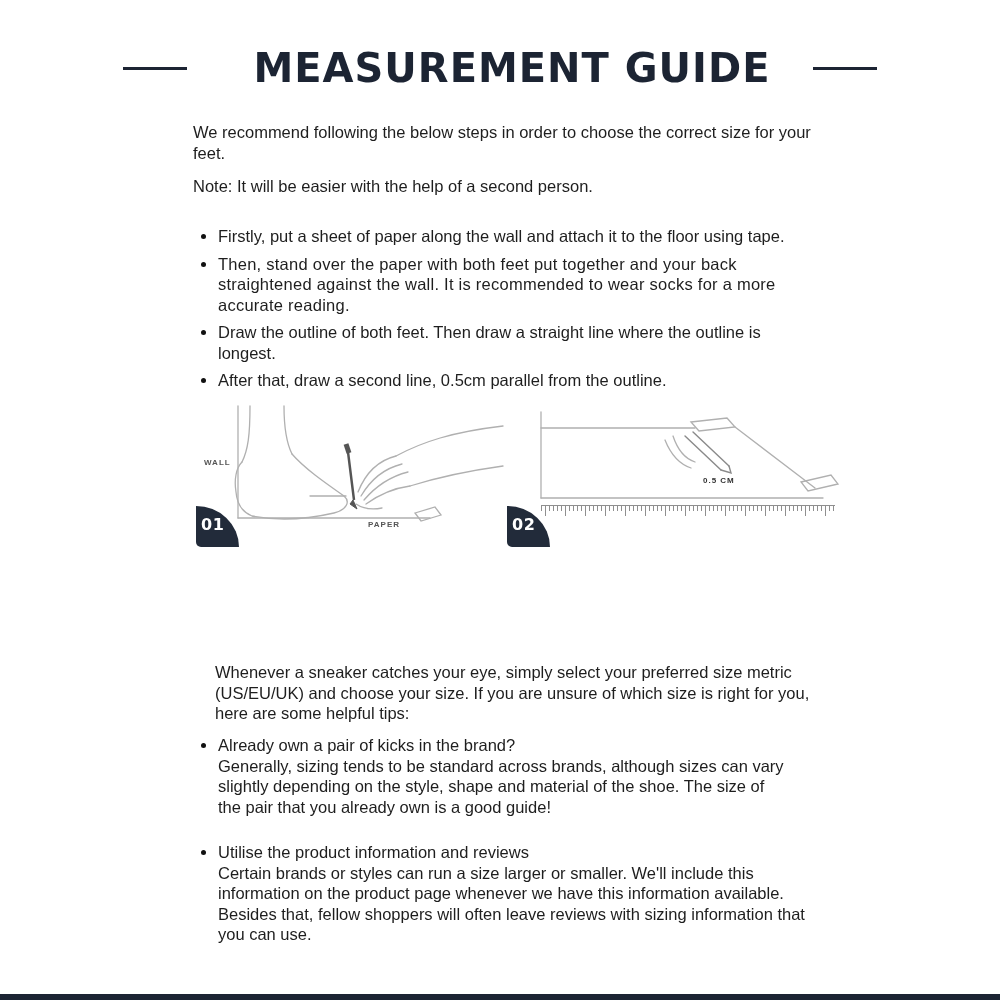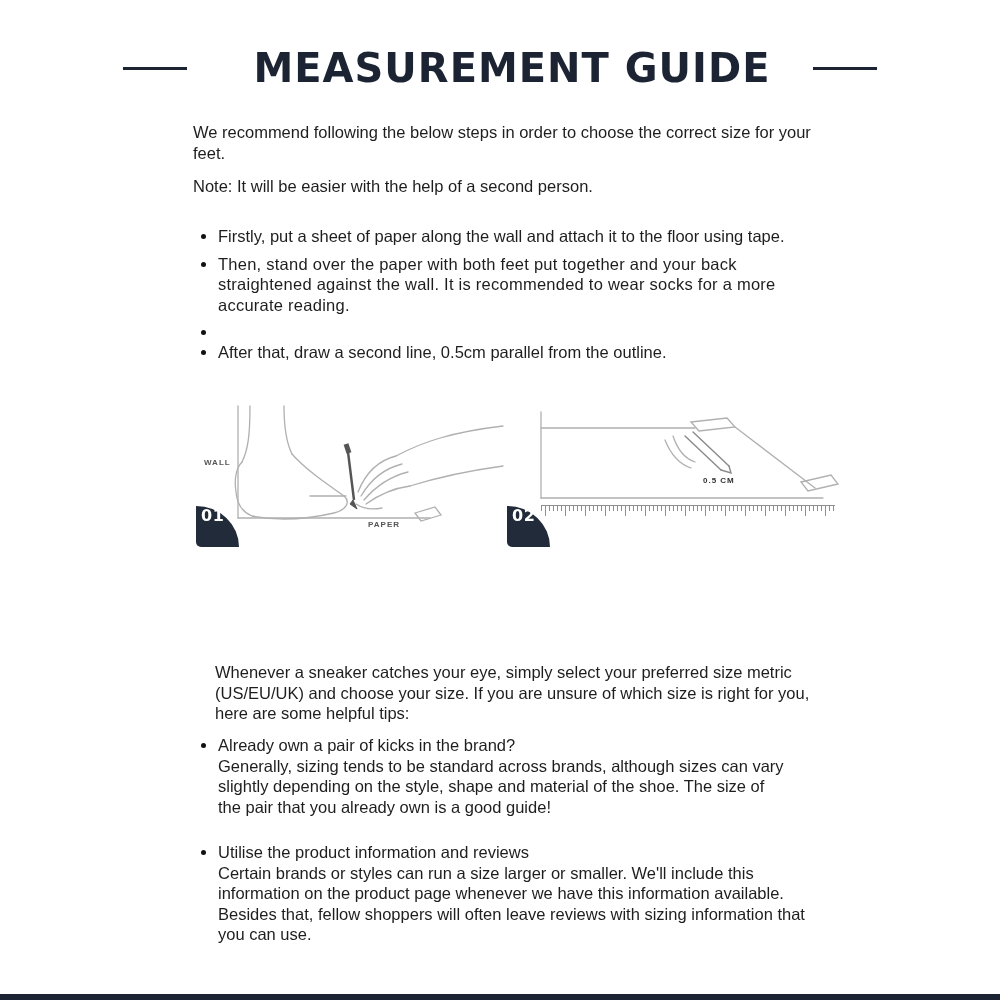--- a/index.html
+++ b/index.html
@@ -51,21 +51,21 @@
   .figure svg{position:absolute;left:0;top:0;}
   .fig1{left:190px;width:315px;}
   .fig2{left:505px;width:335px;}
   .fig-label{position:absolute;font-size:8px;font-weight:700;color:#555;
     letter-spacing:1px;}
   .wall-label{left:14px;top:58px;}
   .paper-label{left:140px;top:120px;width:70px;text-align:right;}
   .measure-label{left:198px;top:76px;color:#333;font-weight:800;}
   .badge{position:absolute;width:43px;height:41px;background:#222b3a;
     border-top-right-radius:100%;border-bottom-left-radius:5px;
-    display:flex;align-items:flex-start;}
+    display:flex;align-items:center;}
   .badge .badge-number{
     font-family:"DejaVu Sans", sans-serif;font-weight:700;font-size:16px;
     color:#ffffff;letter-spacing:.5px;padding:0 0 4px 5px;}
   .badge1{left:6px;top:106px;}
   .badge2{left:2px;top:106px;}
 
   
   .footer-bar{position:absolute;left:0;bottom:0;width:1000px;height:6px;background:#1c2433;}
 </style>
 </head>
@@ -88,20 +88,21 @@
     <li>
       <span class="bullet-dot"></span>
       <span class="step-text w630">Firstly, put a sheet of paper along the wall and attach it to the floor using tape.</span>
     </li>
     <li>
       <span class="bullet-dot"></span>
       <span class="step-text w585 ls">Then, stand over the paper with both feet put together and your back straightened against the wall. It is recommended to wear socks for a more accurate reading.</span>
     </li>
     <li>
       <span class="bullet-dot"></span>
+      <span class="step-text w585">Draw the outline of both feet. Then draw a straight line where the outline is longest.</span>
     </li>
     <li>
       <span class="bullet-dot"></span>
       <span class="step-text w630">After that, draw a second line, 0.5cm parallel from the outline.</span>
     </li>
   </ul>
 
   <div class="figure fig1">
     <svg width="315" height="150" viewBox="0 0 315 150">
       <g fill="none" stroke="#b0b0b0" stroke-width="1.3" stroke-linecap="round">

